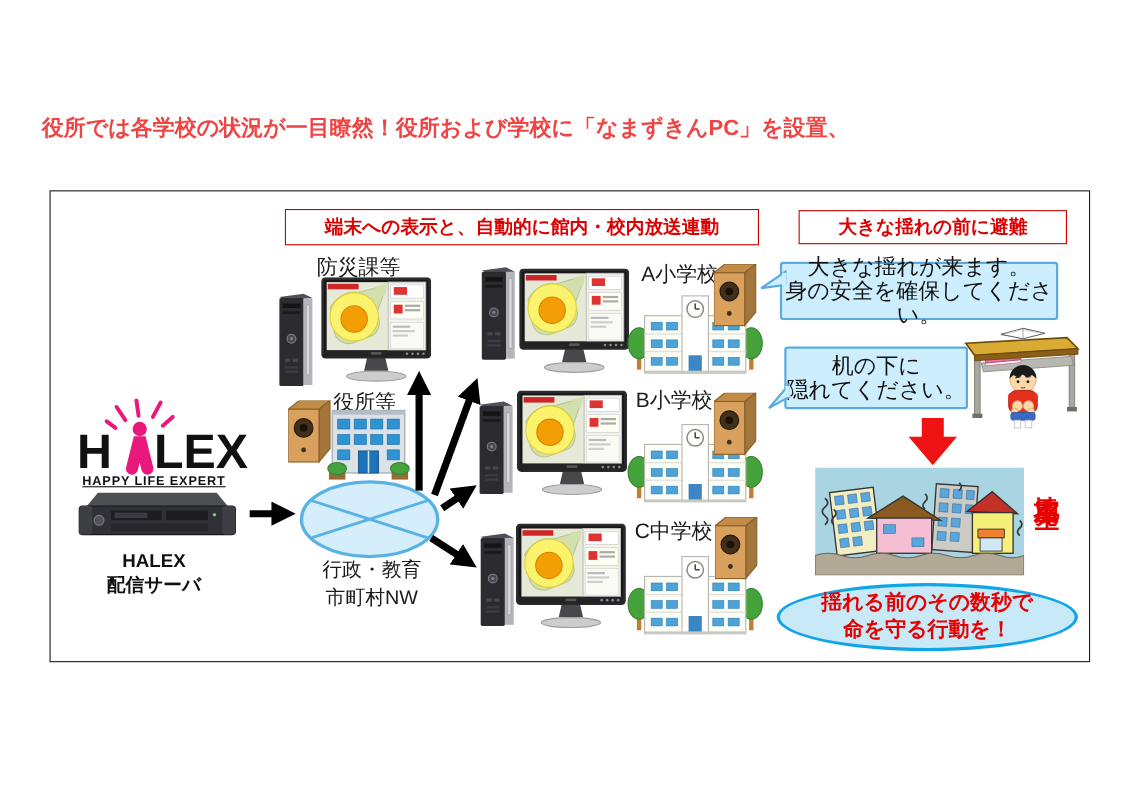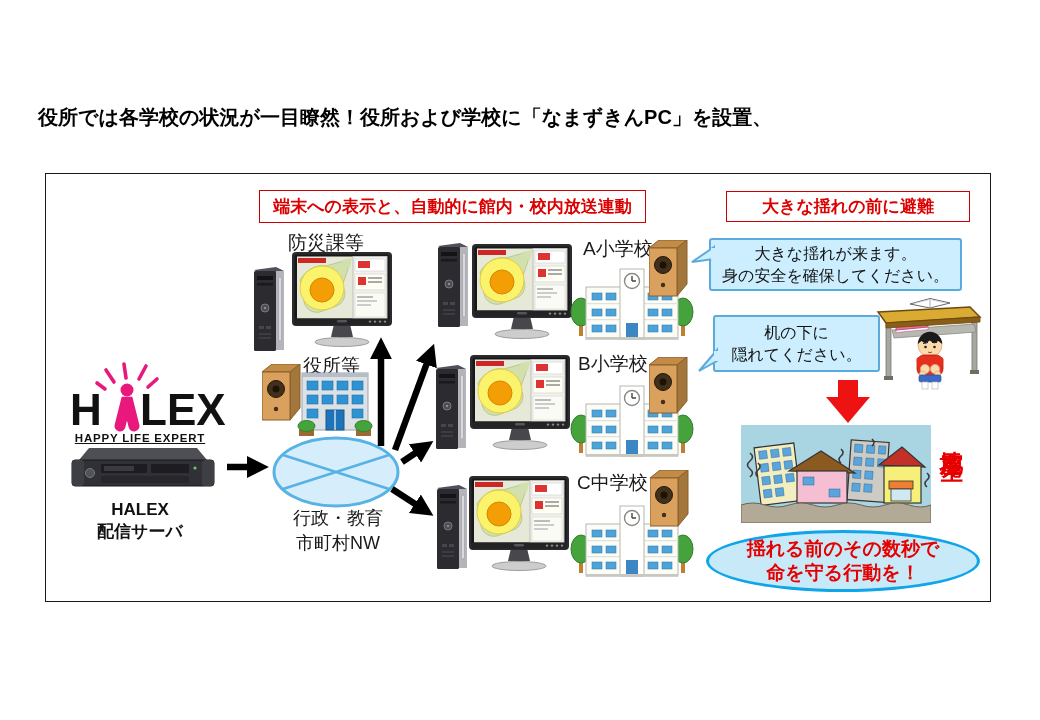--- a/index.html
+++ b/index.html
@@ -1,38 +1,38 @@
 <!DOCTYPE html>
 <html><head>
 <meta charset="utf-8">
 <style>
   * { margin:0; padding:0; box-sizing:border-box; }
   html,body { width:1040px; height:720px; background:#ffffff; font-family:"Liberation Sans","DejaVu Sans",sans-serif; }
   .slide { position:relative; width:1040px; height:720px; background:#fff; overflow:hidden; }
   .abs { position:absolute; }
 
-  .heading { left:38px; top:103px; width:970px; font-size:20px; font-weight:bold; color:#000000; line-height:28px; letter-spacing:0; }
+  .heading { left:38px; top:103px; width:970px; font-size:20px; font-weight:bold; color:#ef4444; line-height:28px; letter-spacing:0; }
 
   .diagram-box { left:45px; top:173px; width:946px; height:429px; border:1.6px solid #1a1a1a; background:#fff; }
 
   .banner { border:1.8px solid #cc0000; color:#dd0000; font-weight:bold; font-size:17px;
             display:flex; align-items:center; justify-content:center; background:#fff; white-space:nowrap; }
-  .banner-left  { left:213px; top:16px; width:387px; height:33px;font-family:Liberation Mono, monospace; }
+  .banner-left  { left:213px; top:16px; width:431px; height:33px;font-family:Liberation Mono, monospace; }
   .banner-right { left:680px; top:17px; width:244px; height:31px; }
 
   .site-label { font-size:19px; color:#1a1a1a; white-space:nowrap; }
 
   .halex-tagline { left:8px; top:258px; width:172px; text-align:center; font-size:11.5px; font-weight:bold; color:#111; letter-spacing:0.8px;text-decoration:underline; }
   .server-label { left:8px; top:325px; width:172px; text-align:center; font-size:17px; font-weight:bold; color:#111; line-height:22px; }
 
   .cloud-label { left:227px; top:332px; width:130px; text-align:center; font-size:18px; color:#1a1a1a; line-height:25px; }
 
   .bubble { background:#cceeff; border:2px solid #5aabdc; border-radius:3px; color:#111;
             display:flex; flex-direction:column; align-items:center; justify-content:center;
-            font-size:16px; line-height:22px; text-align:center; }
+            font-size:20px; line-height:22px; text-align:center; }
   .bubble-1 { left:663px; top:64px;  width:253px; height:53px; }
   .bubble-2 { left:667px; top:141px; width:167px; height:57px;font-family:Liberation Serif, serif; }
   .tail { position:absolute; overflow:visible; }
 
   .quake-label { left:889px; top:258px; height:115px; writing-mode:vertical-rl; font-size:23px; font-weight:bold;
                  color:#e60000; letter-spacing:3px; line-height:34px; }
 
   .slogan-ellipse { left:660px; top:356px; width:274px; height:62px; background:#c8e9f8; border:3px solid #0ea5e9;
                     border-radius:50%; display:flex; flex-direction:column; align-items:center; justify-content:center;
                     color:#e60000; font-weight:bold; font-size:19px; line-height:24px; text-align:center; }

